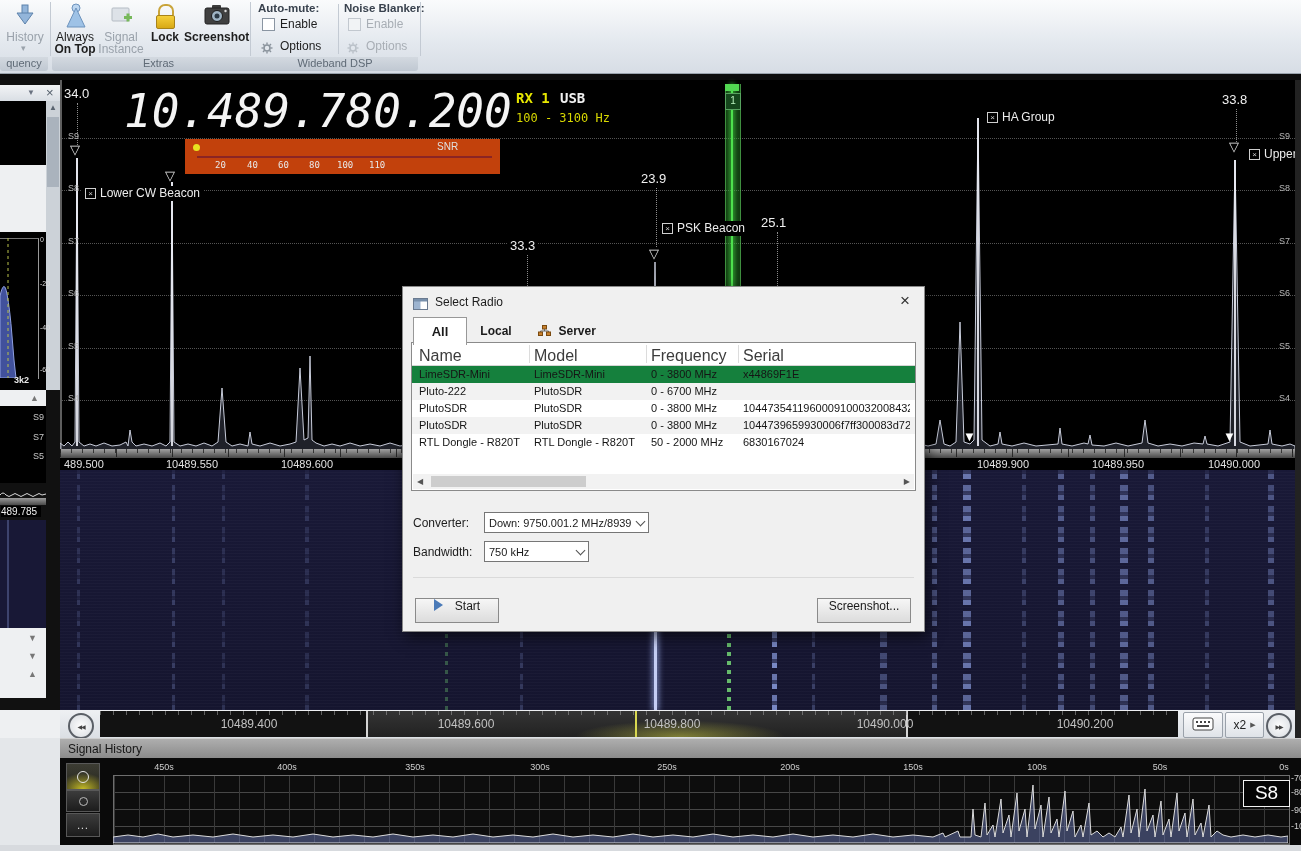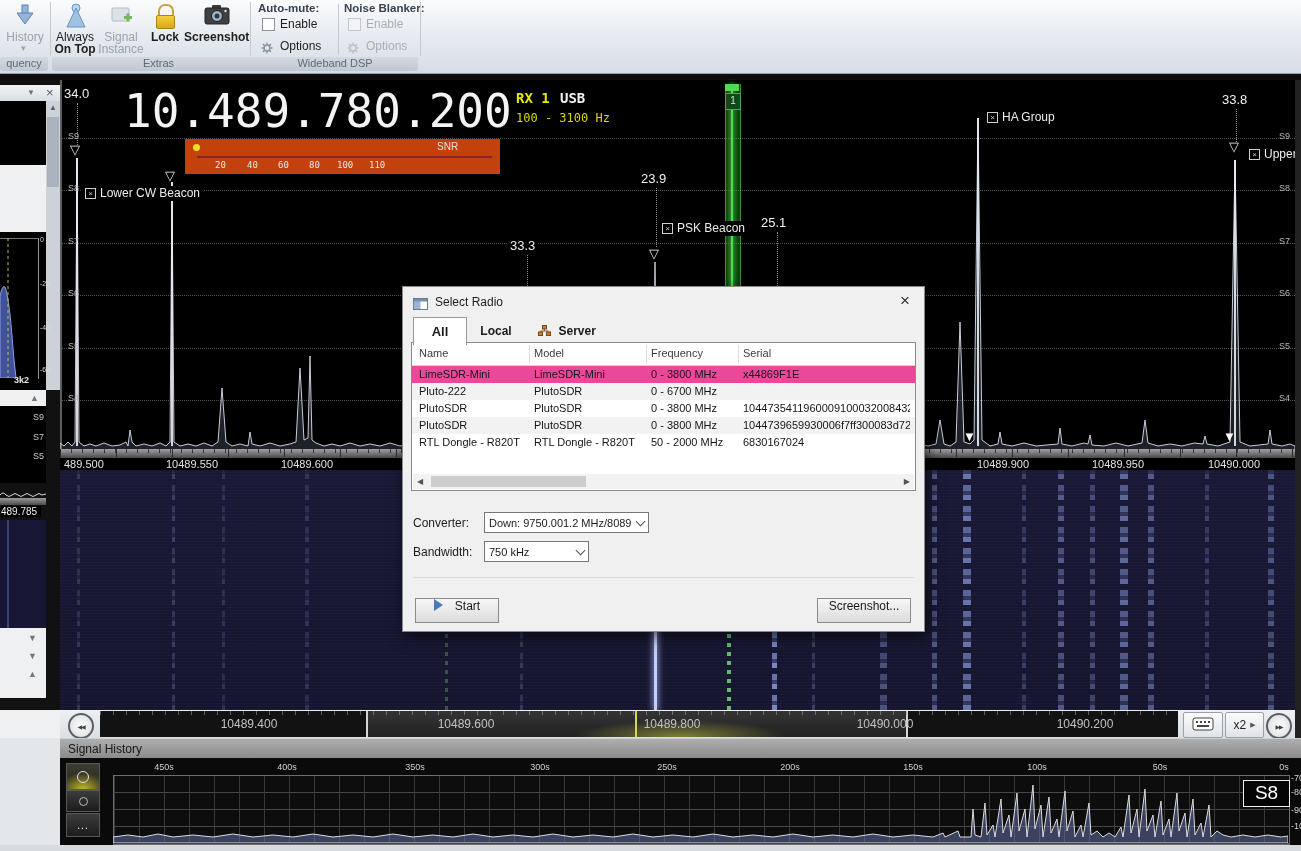--- a/index.html
+++ b/index.html
@@ -94,21 +94,21 @@
   #botstrip{left:0;top:845px;width:1301px;height:6px;background:#d7dade;}
 
   
   #dlg{left:402px;top:286px;width:521px;height:344px;background:#f0f0f0;border:1px solid #8a8a8a;
        box-shadow:3px 5px 14px rgba(0,0,0,.6);z-index:50;}
   .dtxt{font-size:12px;color:#1c1c1c;}
   .tab{position:absolute;top:33px;height:24px;font-weight:bold;color:#1a1a1a;text-align:center;}
   .tab.sel{top:30px;height:27px;background:#fff;border:1px solid #989898;border-bottom:none;font-size:13px;z-index:2;}
   #listv{position:absolute;left:8px;top:55px;width:505px;height:149px;background:#fff;border:1px solid #8a8a8a;box-sizing:border-box;}
   .lv-hdr{position:absolute;left:0;top:0;width:100%;height:22px;background:#fff;border-bottom:1px solid #d5d5d5;}
-  .lv-col{position:absolute;top:4px;font-size:11px;color:#3c3c3c;}
+  .lv-col{position:absolute;top:4px;font-size:16px;color:#3c3c3c;}
   .lv-sep{position:absolute;top:2px;width:1px;height:18px;background:#dcdcdc;}
   .lv-row{position:absolute;left:0;width:100%;height:17px;}
   .lv-cell{position:absolute;top:2px;font-size:11px;color:#151515;white-space:nowrap;overflow:hidden;}
   .hsb{position:absolute;left:1px;bottom:1px;width:501px;height:15px;background:#f2f2f2;}
   .hsb .thumb{position:absolute;left:18px;top:2px;width:155px;height:11px;background:#cdcdcd;}
   .hsb .ar{position:absolute;top:3px;font-size:8px;color:#555;}
   .combo{position:absolute;height:21px;background:#fff;border:1px solid #767676;display:flex;align-items:center;
          font-size:11px;color:#1a1a1a;padding:0 4px;box-sizing:border-box;}
   .chev{width:6px;height:6px;border-right:1.6px solid #505050;border-bottom:1.6px solid #505050;transform:rotate(45deg);margin-left:auto;margin-top:-3px;}
   .wbtn{position:absolute;height:23px;background:linear-gradient(#f6f6f6,#dcdcdc);border:1px solid #8a8a8a;
@@ -242,21 +242,21 @@
       <line x1="112" y1="102" x2="112" y2="366" stroke="#eceef5" stroke-width="1.8"></line>
       <line x1="918" y1="38" x2="918" y2="366" stroke="#eceef5" stroke-width="1.8"></line>
       <line x1="1175" y1="80" x2="1175" y2="366" stroke="#eceef5" stroke-width="1.8"></line>
     </svg>
 
   <div id="tuneBar" class="abs"></div>
   <div id="tuneLine" class="abs"></div>
   <div id="tuneCap" class="abs"></div>
   <div id="tuneBadge" class="abs">1</div>
 
-  <div class="abs mono" style="left:118px;top:84px;font-size:46px;color:#f4f4f4;background:#000;padding:0 6px;">10.489.780.200</div>
+  <div class="abs mono" style="left:118px;top:84px;font-size:46px;color:#f4f4f4;background:#000;padding:0 6px;font-style:italic;">10.489.780.200</div>
   <div class="abs mono" style="left:516px;top:90px;font-size:14px;font-weight:bold;color:#e8e800;">RX 1</div>
   <div class="abs mono" style="left:560px;top:90px;font-size:14px;font-weight:bold;color:#f0f0f0;">USB</div>
   <div class="abs mono" style="left:516px;top:111px;font-size:12px;color:#d8d800;">100 - 3100 Hz</div>
 
   <div class="abs" style="left:185px;top:139px;width:315px;height:35px;background:#c2410c;">
     <div class="abs" style="left:8px;top:5px;width:7px;height:7px;border-radius:50%;background:#e8e220;"></div>
     <div class="abs" style="left:252px;top:2px;font-size:10px;color:#e0e0e0;">SNR</div>
     <div class="abs" style="left:12px;top:17px;width:295px;height:1.5px;background:#8b2424;"></div>
     <div id="snrTicks">
         <div style="position: absolute; left: 30px; top: 21px; font-size: 9px; color: rgb(232, 232, 232); font-family: &quot;DejaVu Sans Mono&quot;, monospace;">20</div>
@@ -517,21 +517,21 @@
       <div class="lv-hdr">
           <div class="lv-col" style="position: absolute; left: 7px;">Name</div>
           <div class="lv-col" style="position: absolute; left: 122px;">Model</div>
           <div class="lv-col" style="position: absolute; left: 239px;">Frequency</div>
           <div class="lv-col" style="position: absolute; left: 331px;">Serial</div>
           <div class="lv-sep" style="position: absolute; left: 117px;"></div>
           <div class="lv-sep" style="position: absolute; left: 234px;"></div>
           <div class="lv-sep" style="position: absolute; left: 326px;"></div>
         </div>
       <div id="lvRows">
-          <div class="lv-row" style="position: absolute; top: 23px; background: #ec4899;">
+          <div class="lv-row" style="position: absolute; top: 23px; background: #15803d;">
             <div class="lv-cell" style="position: absolute; left: 7px; width: 104px;">LimeSDR-Mini</div>
             <div class="lv-cell" style="position: absolute; left: 122px; width: 106px;">LimeSDR-Mini</div>
             <div class="lv-cell" style="position: absolute; left: 239px; width: 81px;">0 - 3800 MHz</div>
             <div class="lv-cell" style="position: absolute; left: 331px; width: 167px;">x44869F1E</div>
           </div>
           <div class="lv-row" style="position: absolute; top: 40px; background: rgb(242, 242, 242);">
             <div class="lv-cell" style="position: absolute; left: 7px; width: 104px;">Pluto-222</div>
             <div class="lv-cell" style="position: absolute; left: 122px; width: 106px;">PlutoSDR</div>
             <div class="lv-cell" style="position: absolute; left: 239px; width: 81px;">0 - 6700 MHz</div>
             <div class="lv-cell" style="position: absolute; left: 331px; width: 167px;"></div>
@@ -556,21 +556,21 @@
           </div>
         </div>
       <div class="hsb">
         <span class="ar" style="left:4px;">◀</span>
         <div class="thumb"></div>
         <span class="ar" style="right:4px;">▶</span>
       </div>
     </div>
     <div class="dtxt abs" style="left:10px;top:229px;">Converter:</div>
     <div class="combo" style="left:81px;top:225px;width:165px;">
-      <span style="white-space:nowrap;overflow:hidden;">Down: 9750.001.2 MHz/8089</span>
+      <span style="white-space:nowrap;overflow:hidden;">Down: 9750.001.2 MHz/8939</span>
         <span class="chev"></span>
     </div>
     <div class="dtxt abs" style="left:10px;top:258px;">Bandwidth:</div>
     <div class="combo" style="left:81px;top:254px;width:105px;">
       <span>750 kHz</span>
         <span class="chev"></span>
     </div>
     <div class="abs" style="left:10px;top:290px;width:501px;height:0;border-top:1px solid #dadada;"></div>
     <div class="wbtn" style="left:12px;top:311px;width:82px;">
       <span class="play" style="margin-right:12px;"></span>

